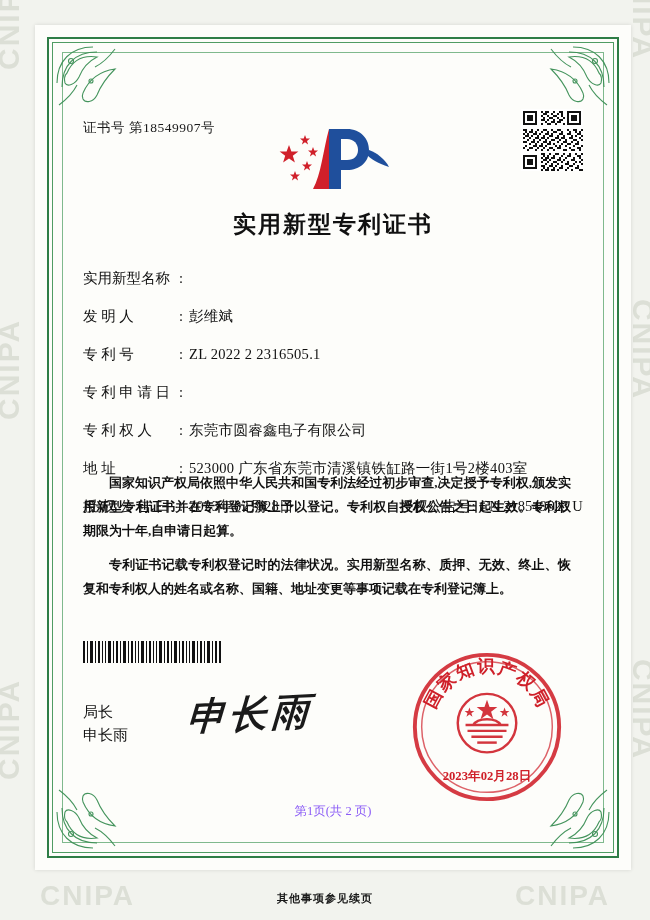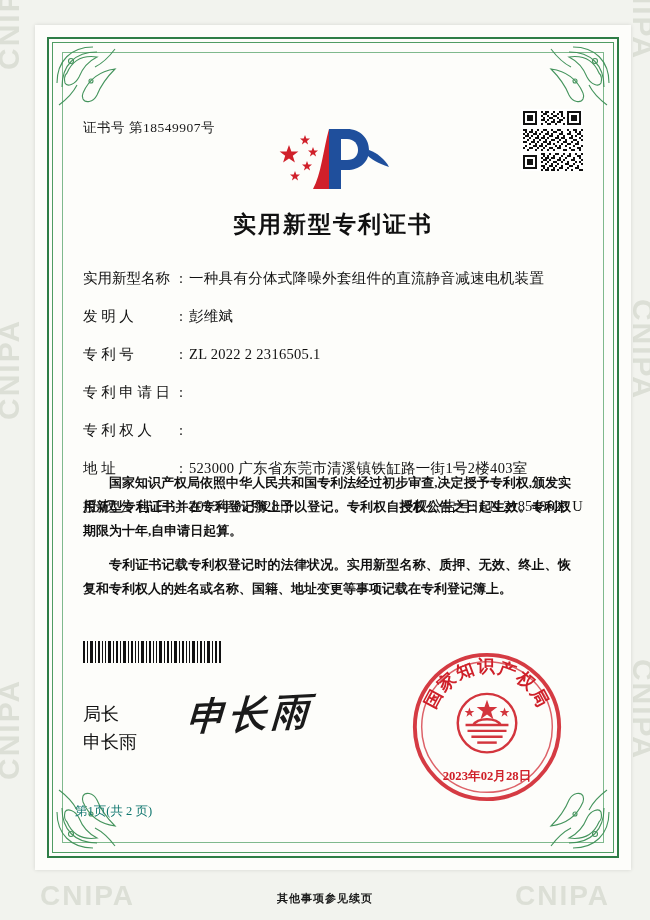--- a/index.html
+++ b/index.html
@@ -191,21 +191,21 @@
     top: 580px;
     width: 140px;
     height: 22px;
   }
 
   
   .sig-label {
     position: absolute;
     left: 8px;
     top: 640px;
-    font-size: 18px;
+    font-size: 15px;
     line-height: 1.55;
     color: #111;
   }
   .sig-hand {
     position: absolute;
     left: 112px;
     top: 628px;
     font-size: 38px;
     font-family: "Liberation Serif", serif;
     font-weight: bold;
@@ -222,23 +222,23 @@
     top: 588px;
     width: 156px;
     height: 156px;
   }
 
   .page-no {
     position: absolute;
     bottom: 14px;
     left: 0;
     right: 0;
-    text-align: left;
+    text-align: center;
     font-size: 12.5px;
-    color: #0f766e;
+    color: #8b5cf6;
   }
 
   .footer-note {
     position: absolute;
     left: 0;
     right: 0;
     bottom: 14px;
     text-align: center;
     font-size: 11px;
     font-weight: bold;
@@ -536,21 +536,20 @@
       </g>
     </svg>
 
     <div class="title">实用新型专利证书</div>
 
     <div class="fields">
 
       <div class="field-row">
         <span class="field-label">实用新型名称</span>
         <span class="field-colon">:</span>
-        <span class="field-value">一种具有分体式降噪外套组件的直流静音减速电机装置</span>
       </div>
 
       <div class="field-row">
         <span class="field-label">发 明 人</span>
         <span class="field-colon">:</span>
         <span class="field-value">彭维斌</span>
       </div>
 
       <div class="field-row">
         <span class="field-label">专 利 号</span>
@@ -559,20 +558,21 @@
       </div>
 
       <div class="field-row">
         <span class="field-label">专 利 申 请 日</span>
         <span class="field-colon">:</span>
       </div>
 
       <div class="field-row">
         <span class="field-label">专 利 权 人</span>
         <span class="field-colon">:</span>
+        <span class="field-value">东莞市圆睿鑫电子有限公司</span>
       </div>
 
       <div class="field-row">
         <span class="field-label">地 址</span>
         <span class="field-colon">:</span>
         <span class="field-value">523000 广东省东莞市清溪镇铁缸路一街1号2楼403室</span>
       </div>
 
       <div class="field-row field-row-split">
         <span class="field-label">授 权 公 告 日</span>

